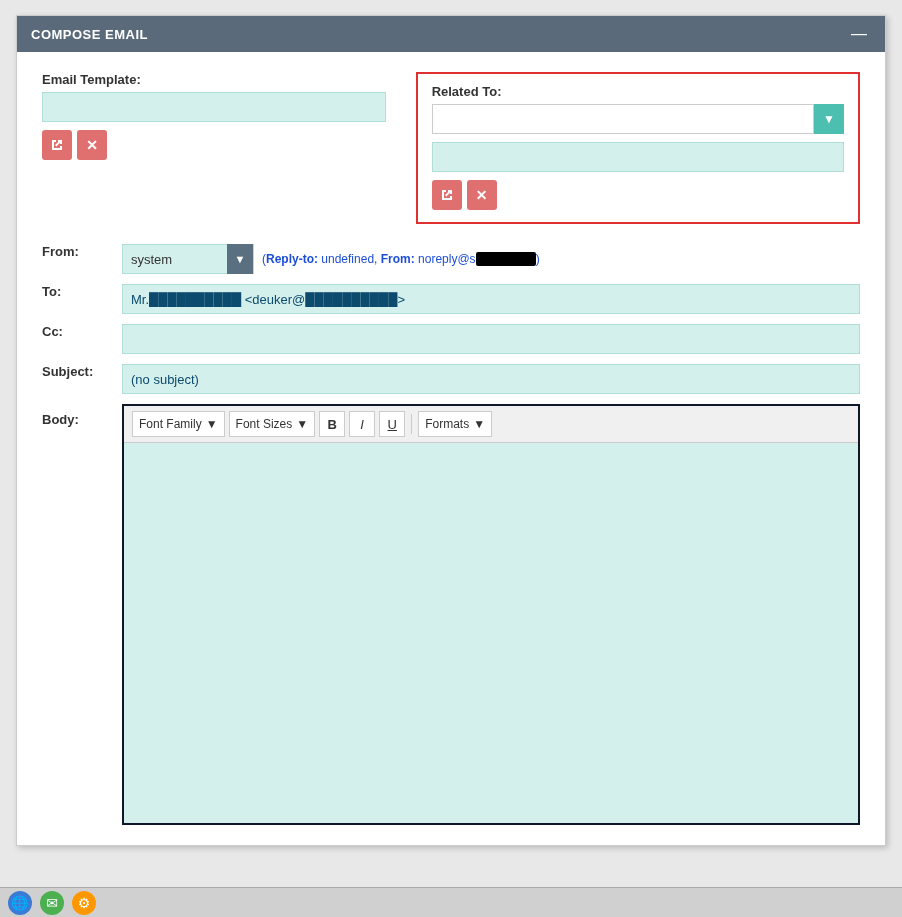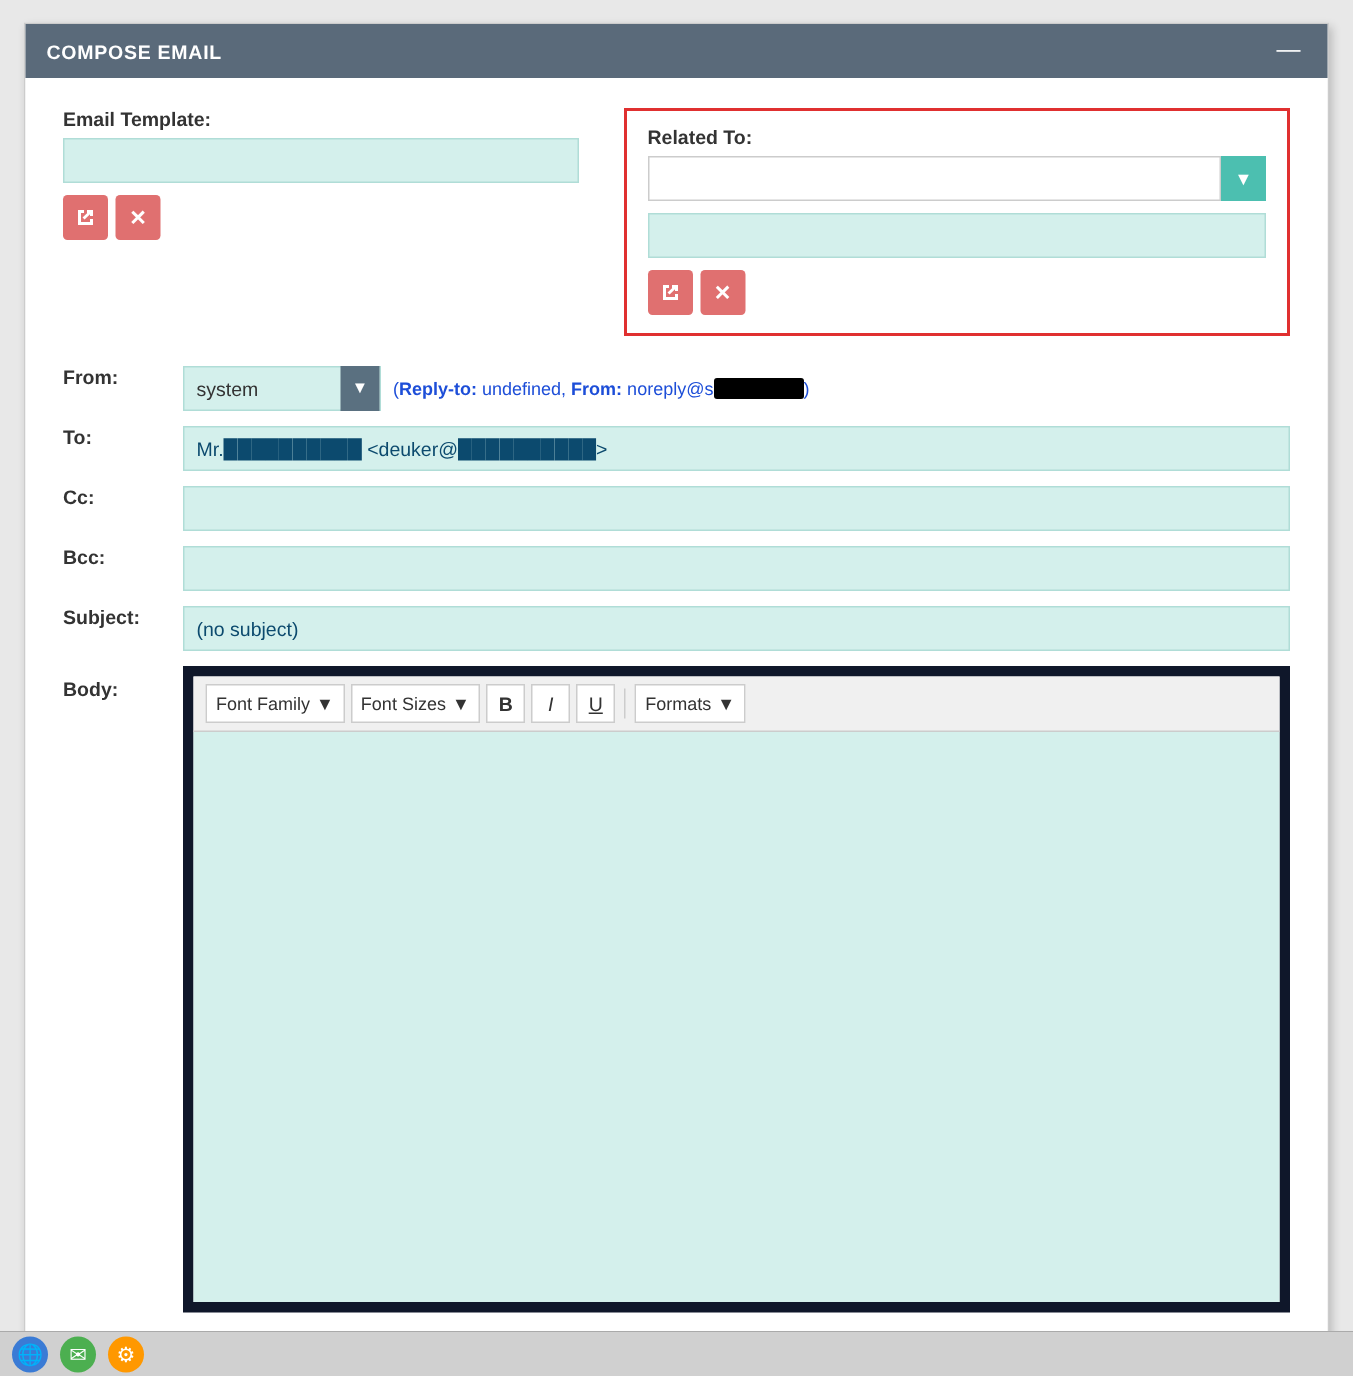--- a/index.html
+++ b/index.html
@@ -246,21 +246,21 @@
     .body-label {
       font-weight: bold;
       color: #333;
       min-width: 80px;
       font-size: 13px;
       padding-top: 8px;
     }
 
     .body-editor {
       flex: 1;
-      border: 7px solid #0f172a;
+      border: 2px solid #0f172a;
     }
 
     .editor-toolbar {
       background: #f0f0f0;
       border-bottom: 1px solid #ccc;
       padding: 5px 8px;
       display: flex;
       align-items: center;
       gap: 4px;
     }
@@ -414,26 +414,20 @@
       </div>
     </div>
 
     <div class="form-row">
       <span class="form-label">Cc:</span>
       <div class="form-field">
         <input class="form-input" type="text" style="">
       </div>
     </div>
 
-    <div class="form-row">
-      <span class="form-label">Bcc:</span>
-      <div class="form-field">
-        <input class="form-input" type="text" style="">
-      </div>
-    </div>
 
     <div class="form-row">
       <span class="form-label">Subject:</span>
       <div class="form-field">
         <input class="form-input" type="text" value="(no subject)" style="">
       </div>
     </div>
 
     <div class="body-row">
       <span class="body-label">Body:</span>

